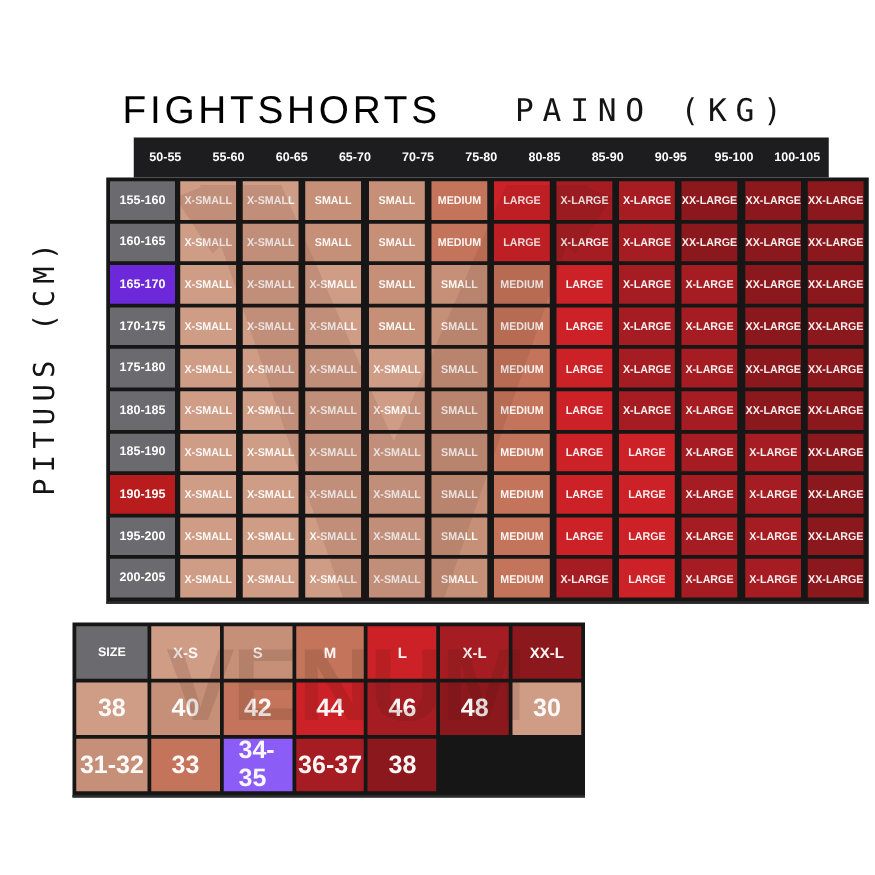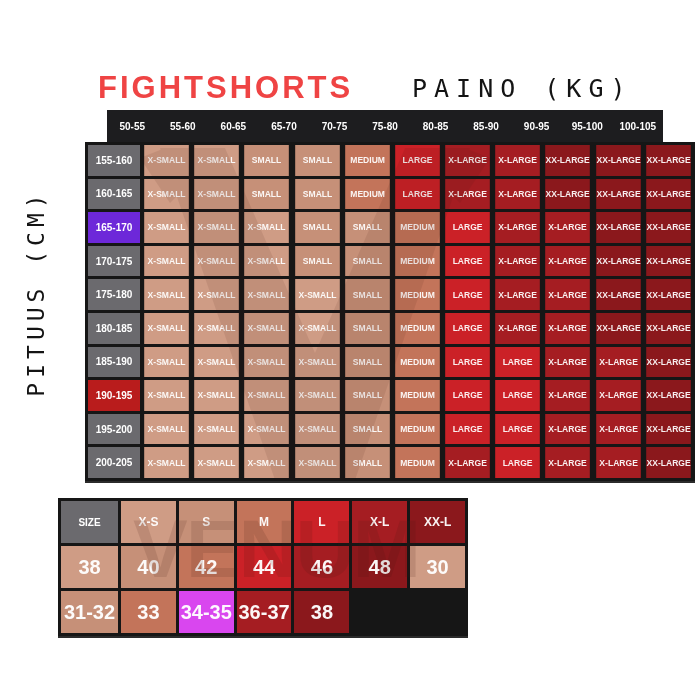--- a/index.html
+++ b/index.html
@@ -3,21 +3,21 @@
 <meta charset="utf-8">
 <style>
   html,body{margin:0;padding:0;}
   body{
     width:700px;height:700px;background:#ffffff;position:relative;
     font-family:"Liberation Sans", sans-serif;overflow:hidden;
   }
   
   .title-left{
     position:absolute;left:98px;top:70px;
-    font-size:31px;font-weight:bold;letter-spacing:3px;color:#ef4444;
+    font-size:31px;font-weight:normal;letter-spacing:3px;color:#000000;
     white-space:nowrap;
   }
   .title-right{
     position:absolute;left:412px;top:74px;
     font-family:"DejaVu Sans Mono", monospace;
     font-size:25px;letter-spacing:7px;color:#141414;white-space:nowrap;
   }
   
   .y-axis-label{
     position:absolute;left:36px;top:293px;
@@ -226,18 +226,18 @@
     <div class="cell conv-size" style="background: rgb(139, 24, 28);">XX-L</div>
     <div class="cell conv-num" style="background: rgb(207, 156, 133);">38</div>
     <div class="cell conv-num" style="background: rgb(198, 144, 120);">40</div>
     <div class="cell conv-num" style="background: rgb(195, 116, 90);">42</div>
     <div class="cell conv-num" style="background: rgb(203, 33, 39);">44</div>
     <div class="cell conv-num" style="background: rgb(165, 29, 34);">46</div>
     <div class="cell conv-num" style="background: rgb(139, 24, 28);">48</div>
     <div class="cell conv-num" style="background: rgb(207, 156, 133);">30</div>
     <div class="cell conv-num" style="background: rgb(198, 144, 120);">31-32</div>
     <div class="cell conv-num" style="background: rgb(195, 116, 90);">33</div>
-    <div class="cell conv-num" style="background: #d946ef;">34-35</div>
+    <div class="cell conv-num" style="background: #8b5cf6; padding-left: 12px;">34-35</div>
     <div class="cell conv-num" style="background: rgb(165, 29, 34);">36-37</div>
     <div class="cell conv-num" style="background: rgb(139, 24, 28);">38</div>
   </div>
 
 <div class="wm-text">VENUM</div>
 
 </body></html>

